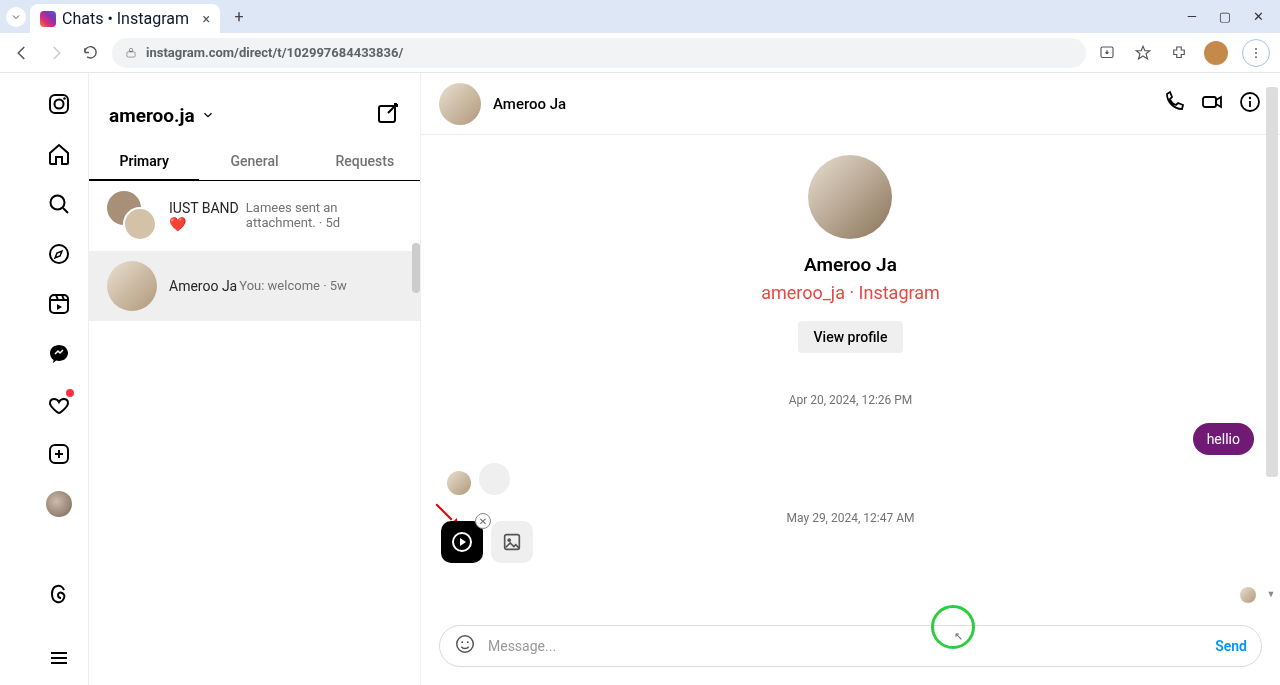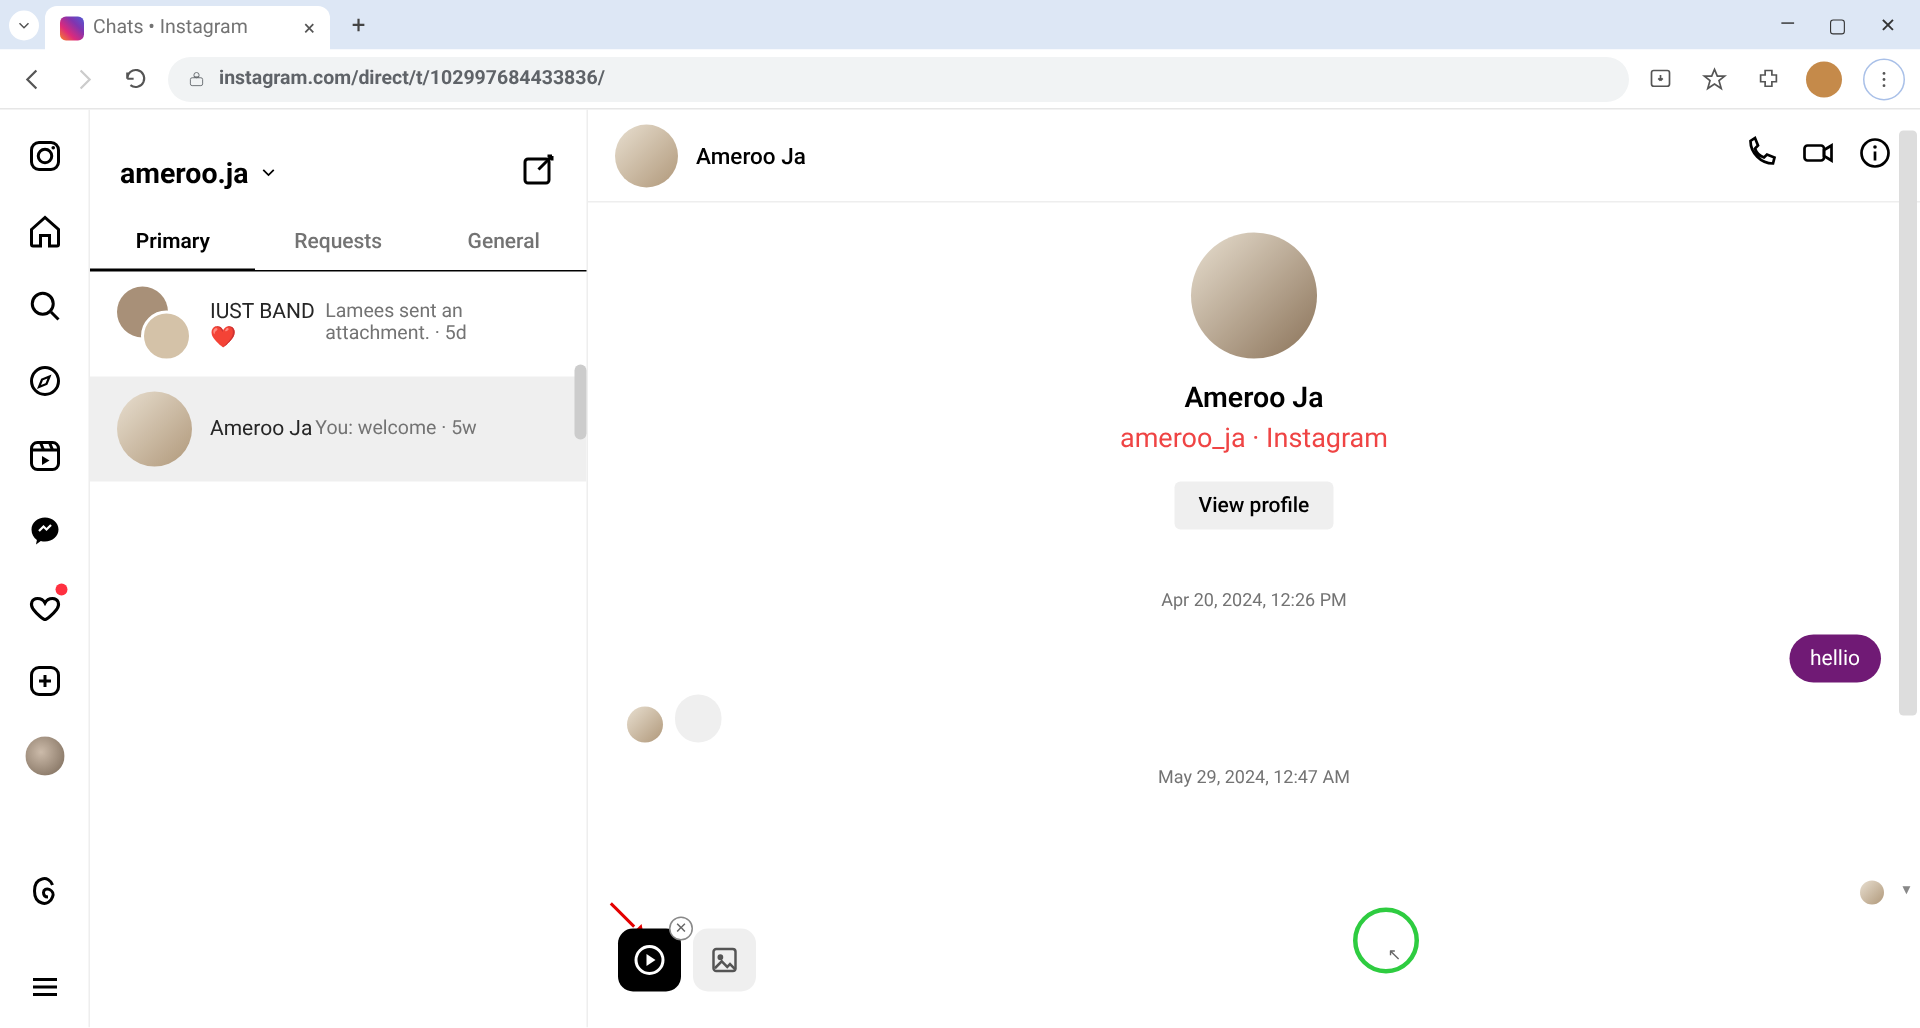--- a/index.html
+++ b/index.html
@@ -3,38 +3,38 @@
 <meta charset="utf-8">
 <style>
 * { margin: 0; padding: 0; box-sizing: border-box; font-family: -apple-system, BlinkMacSystemFont, "Segoe UI", Roboto, Helvetica, Arial, sans-serif; }
 body { width: 1280px; height: 685px; overflow: hidden; background: #fff; }
 
 
 .browser-top { height: 33px; background: #dde7f5; display: flex; align-items: center; padding: 0 6px; }
 .tab-dropdown { width: 20px; height: 20px; border-radius: 50%; background: #fff; display: flex; align-items: center; justify-content: center; margin-right: 4px; }
 .tab { background: #fff; height: 30px; margin-top: 4px; border-radius: 8px 8px 0 0; display: flex; align-items: center; padding: 0 10px; width: 190px; gap: 6px; }
 .favicon { width: 16px; height: 16px; border-radius: 4px; background: linear-gradient(45deg,#f58529,#dd2a7b,#8134af,#515bd4); }
-.tab-title { font-size: 13px; color: #737373; flex: 1; white-space: nowrap; overflow: hidden; }
+.tab-title { font-size: 16px; color: #0f172a; flex: 1; white-space: nowrap; overflow: hidden; }
 .tab-close { font-size: 14px; color: #555; }
 .new-tab { width: 26px; height: 26px; display: flex; align-items: center; justify-content: center; font-size: 16px; color: #444; margin-left: 6px; }
 .window-controls { margin-left: auto; display: flex; gap: 22px; padding-right: 10px; }
 .window-controls span { font-size: 13px; color: #333; }
 
 .addr-bar { height: 40px; background: #fff; border-bottom: 1px solid #e6e6e6; display: flex; align-items: center; padding: 0 10px; gap: 10px; }
 .nav-btn { width: 24px; height: 24px; display: flex; align-items: center; justify-content: center; color: #555; }
 .nav-btn.disabled { color: #bbb; }
 .url-box { flex: 1; height: 30px; background: #f1f3f4; border-radius: 15px; display: flex; align-items: center; padding: 0 12px; gap: 8px; font-size: 13px; color: #333; font-weight: bold; }
 .url-prefix { color: #5f6368; }
 .addr-right { display: flex; gap: 14px; align-items: center; }
 .addr-icon { width: 22px; height: 22px; display: flex; align-items: center; justify-content: center; color: #555; }
 .profile-avatar { width: 24px; height: 24px; border-radius: 50%; background: #c58a4a; }
 .chrome-menu { width: 28px; height: 28px; border: 1.5px solid #a9c0e8; border-radius: 50%; display: flex; align-items: center; justify-content: center; color: #555; }
 
 
-.app { display: flex; height: 612px; }
+.app { display: flex; height: 612px; padding-left: 29px; }
 
 .rail { width: 60px; border-right: 1px solid #eee; display: flex; flex-direction: column; align-items: center; padding-top: 18px; gap: 24px; }
 .rail-item { width: 26px; height: 26px; display: flex; align-items: center; justify-content: center; color: #000; position: relative; }
 .rail svg { width: 24px; height: 24px; }
 .notif-dot { position:absolute; top:-2px; right:-2px; width:8px; height:8px; background:#ff3040; border-radius:50%; }
 .rail-profile { width:26px; height:26px; border-radius:50%; background:#8a6d5a; background-image: radial-gradient(circle at 40% 40%, #cba, #765); }
 .rail-spacer { flex:1; }
 .threads-icon, .hamburger-icon { margin-bottom: 14px; }
 
 .sidebar { width: 332px; border-right: 1px solid #eee; display: flex; flex-direction: column; position: relative; }
@@ -262,22 +262,22 @@
       </div>
       <div class="compose-btn">
         <svg viewBox="0 0 24 24">
             <rect x="3" y="5" width="16" height="16" rx="2" stroke="#000" stroke-width="2" fill="none"></rect>
             <path d="M21 3l-9 9M21 3l-3 0M21 3l0 3" stroke="#000" stroke-width="2" fill="none"></path>
           </svg>
       </div>
     </div>
     <div class="tabs">
       <div class="tab-btn active">Primary</div>
+      <div class="tab-btn">General</div>
       <div class="tab-btn">Requests</div>
-      <div class="tab-btn">General</div>
     </div>
     <div class="conv-list">
       <div class="conv-item">
         <div class="conv-avatar group">
             <div class="sub1"></div>
             <div class="sub2"></div>
           </div>
         <div class="conv-text">
           <div class="conv-name">IUST BAND ❤️</div>
           <div class="conv-preview">Lamees sent an attachment. · 5d</div>
@@ -346,19 +346,29 @@
           <div class="remove">✕</div>
         </div>
         <div class="attach-thumb add">
           <svg viewBox="0 0 24 24">
               <rect x="4" y="4" width="16" height="16" rx="2" stroke="#555" stroke-width="1.8" fill="none"></rect>
               <circle cx="9" cy="10" r="1.6" fill="#555"></circle>
               <path d="M5 18l5-5 4 4 2-2 4 4" stroke="#555" stroke-width="1.8" fill="none"></path>
             </svg>
         </div>
       </div>
+      <div class="composer">
+        <div><svg viewBox="0 0 24 24">
+              <circle cx="12" cy="12" r="9" stroke="#555" stroke-width="1.6" fill="none"></circle>
+              <circle cx="9" cy="10" r="1" fill="#555"></circle>
+              <circle cx="15" cy="10" r="1" fill="#555"></circle>
+              <path d="M8 15c1 1.5 2.5 2 4 2s3-.5 4-2" stroke="#555" stroke-width="1.6" fill="none"></path>
+            </svg></div>
+        <input class="composer-input" placeholder="Message..." style="">
+        <div class="send-btn">Send</div>
+      </div>
       <div class="green-circle" style="left:510px; bottom:36px;">
         <span class="cursor-dot" style="left:20px; top:22px;">↖</span>
       </div>
     </div>
     <div class="seen-dot"></div>
   </div>
 </div>
 
 </body></html>

